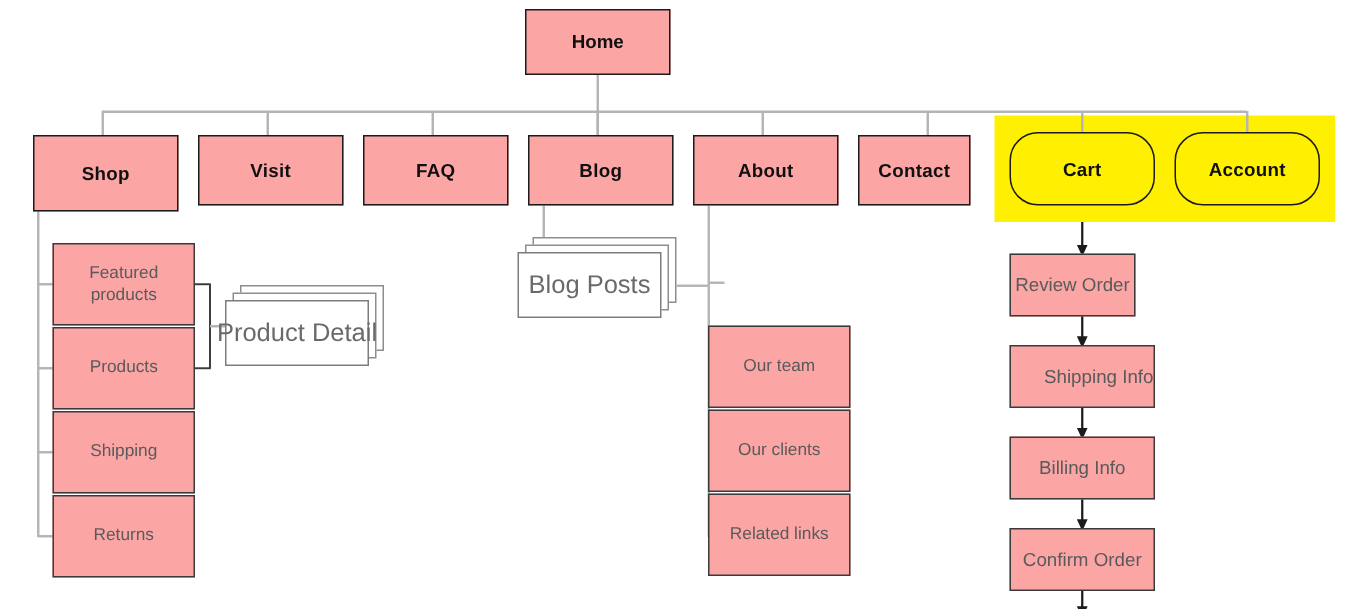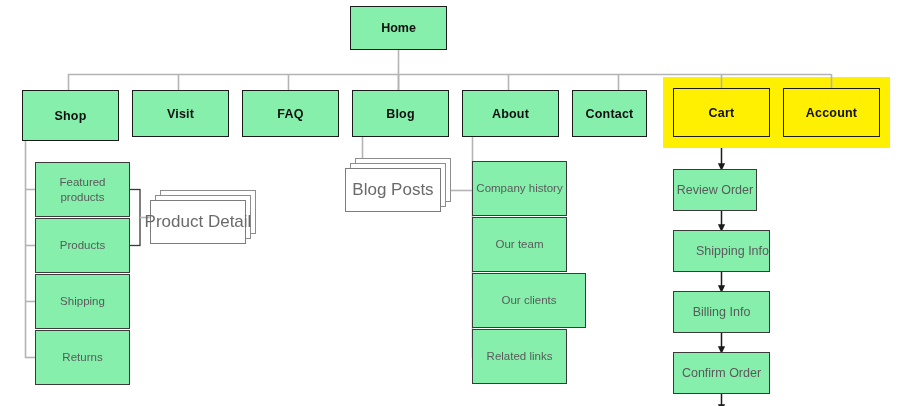--- a/index.html
+++ b/index.html
@@ -31,21 +31,21 @@
   #highlight-layer {
     z-index: 0;
   }
   .node {
     position: absolute;
     box-sizing: border-box;
     display: flex;
     align-items: center;
     justify-content: center;
     text-align: center;
-    background: #86efac;
+    background: #fca5a5;
     z-index: 3;
   }
   .node-top {
     border: 1.6px solid #1b1b1b;
     font-weight: bold;
     font-size: 12.5px;
     color: #101010;
     letter-spacing: 0.2px;
   }
   .node-home {
@@ -61,20 +61,21 @@
     line-height: 1.25;
   }
   .node-flow {
     border: 1.4px solid #3a3a3a;
     font-size: 12.5px;
     color: #5a5a5a;
     white-space: nowrap;
   }
   .node-highlighted {
     background: #ffef00;
+    border-radius: 19px;
   }
   .stack {
     position: absolute;
     z-index: 3;
   }
   .stack-sheet {
     position: absolute;
     box-sizing: border-box;
     background: #ffffff;
     border: 1.2px solid #8d8d8d;
@@ -202,27 +203,24 @@
   </div>
 
   <div class="stack" style="left:345px;top:158px;width:118px;height:58px;">
     <div class="stack-sheet" style="left:10px;top:0px;width:96px;height:44px;"></div>
     <div class="stack-sheet" style="left:5px;top:5px;width:96px;height:44px;"></div>
     <div class="stack-front" style="left:0px;top:10px;width:96px;height:44px;">
       <span>Blog Posts</span>
     </div>
   </div>
 
-  <div class="node node-sub" style="left:472px;top:161px;width:95px;height:55px;">
-    <span>Company history</span>
-  </div>
   <div class="node node-sub" style="left:472px;top:217px;width:95px;height:55px;">
     <span>Our team</span>
   </div>
-  <div class="node node-sub" style="left:472px;top:273px;width:114px;height:55px;">
+  <div class="node node-sub" style="left:472px;top:273px;width:95px;height:55px;">
     <span>Our clients</span>
   </div>
   <div class="node node-sub" style="left:472px;top:329px;width:95px;height:55px;text-align:right;">
     <span>Related links</span>
   </div>
 
   <div class="node node-flow" style="left:673px;top:169px;width:84px;height:42px;">
     <span>Review Order</span>
   </div>
   <div class="node node-flow" style="left:673px;top:230px;width:97px;height:42px;justify-content:flex-end;">

